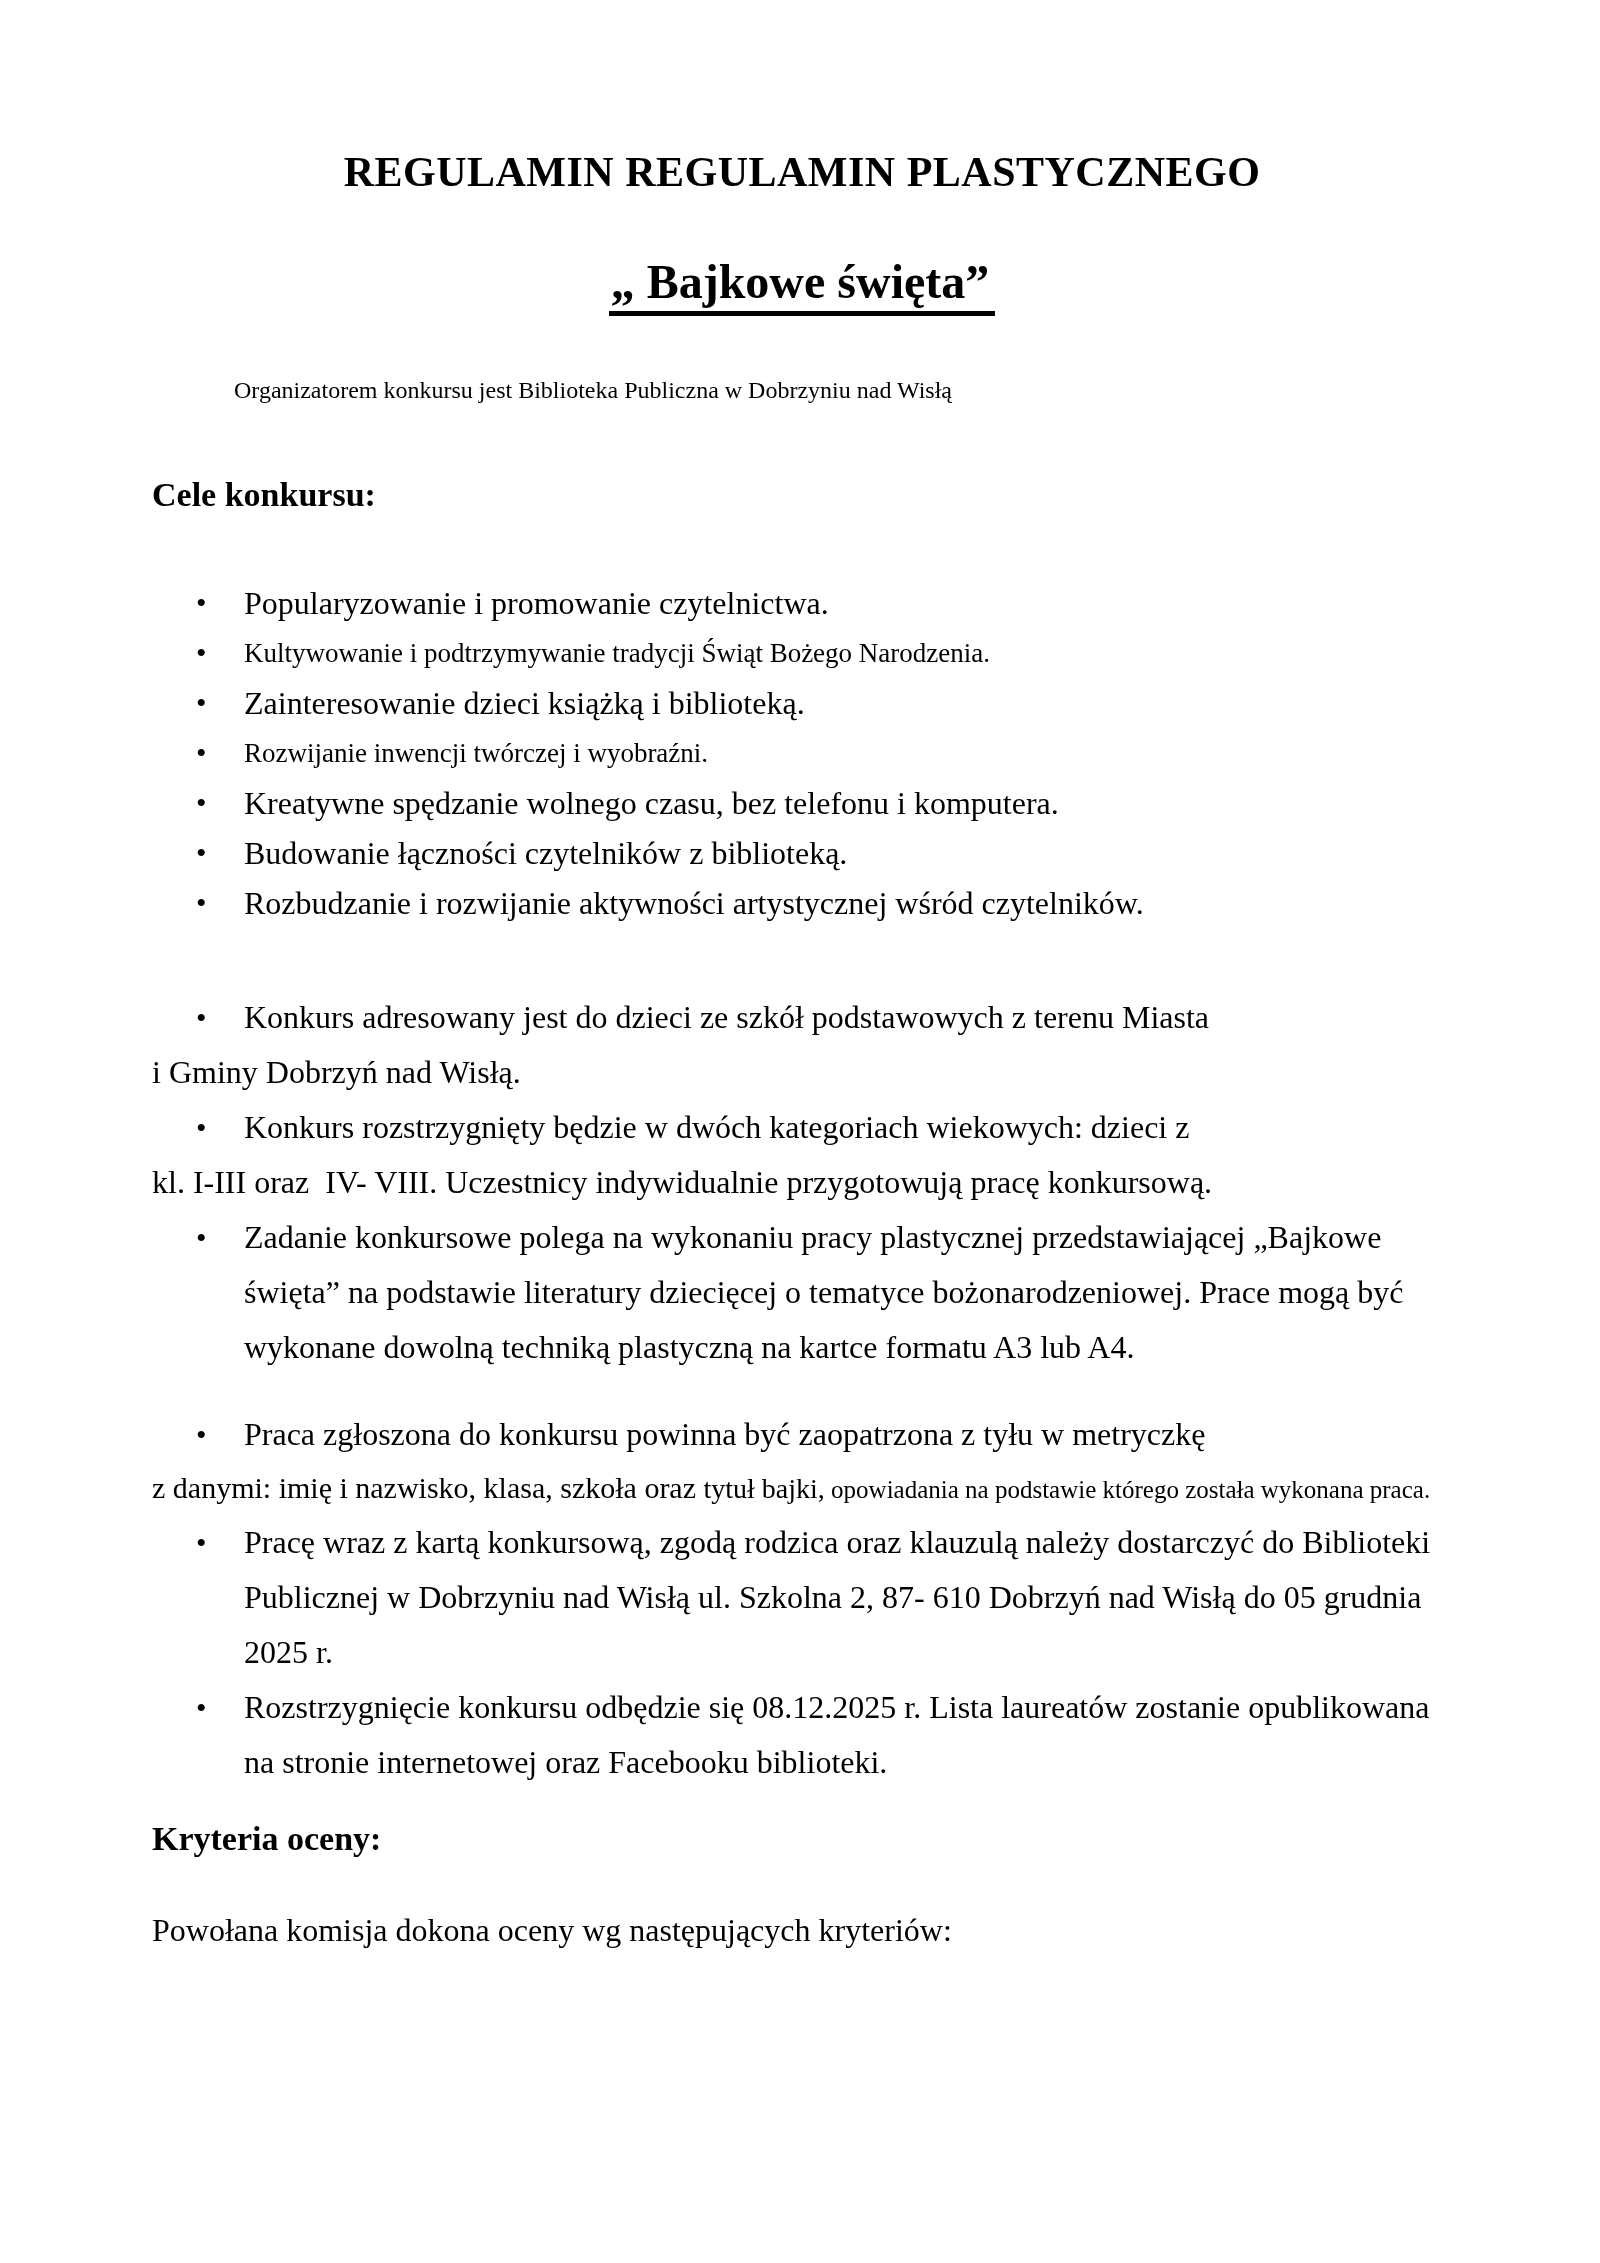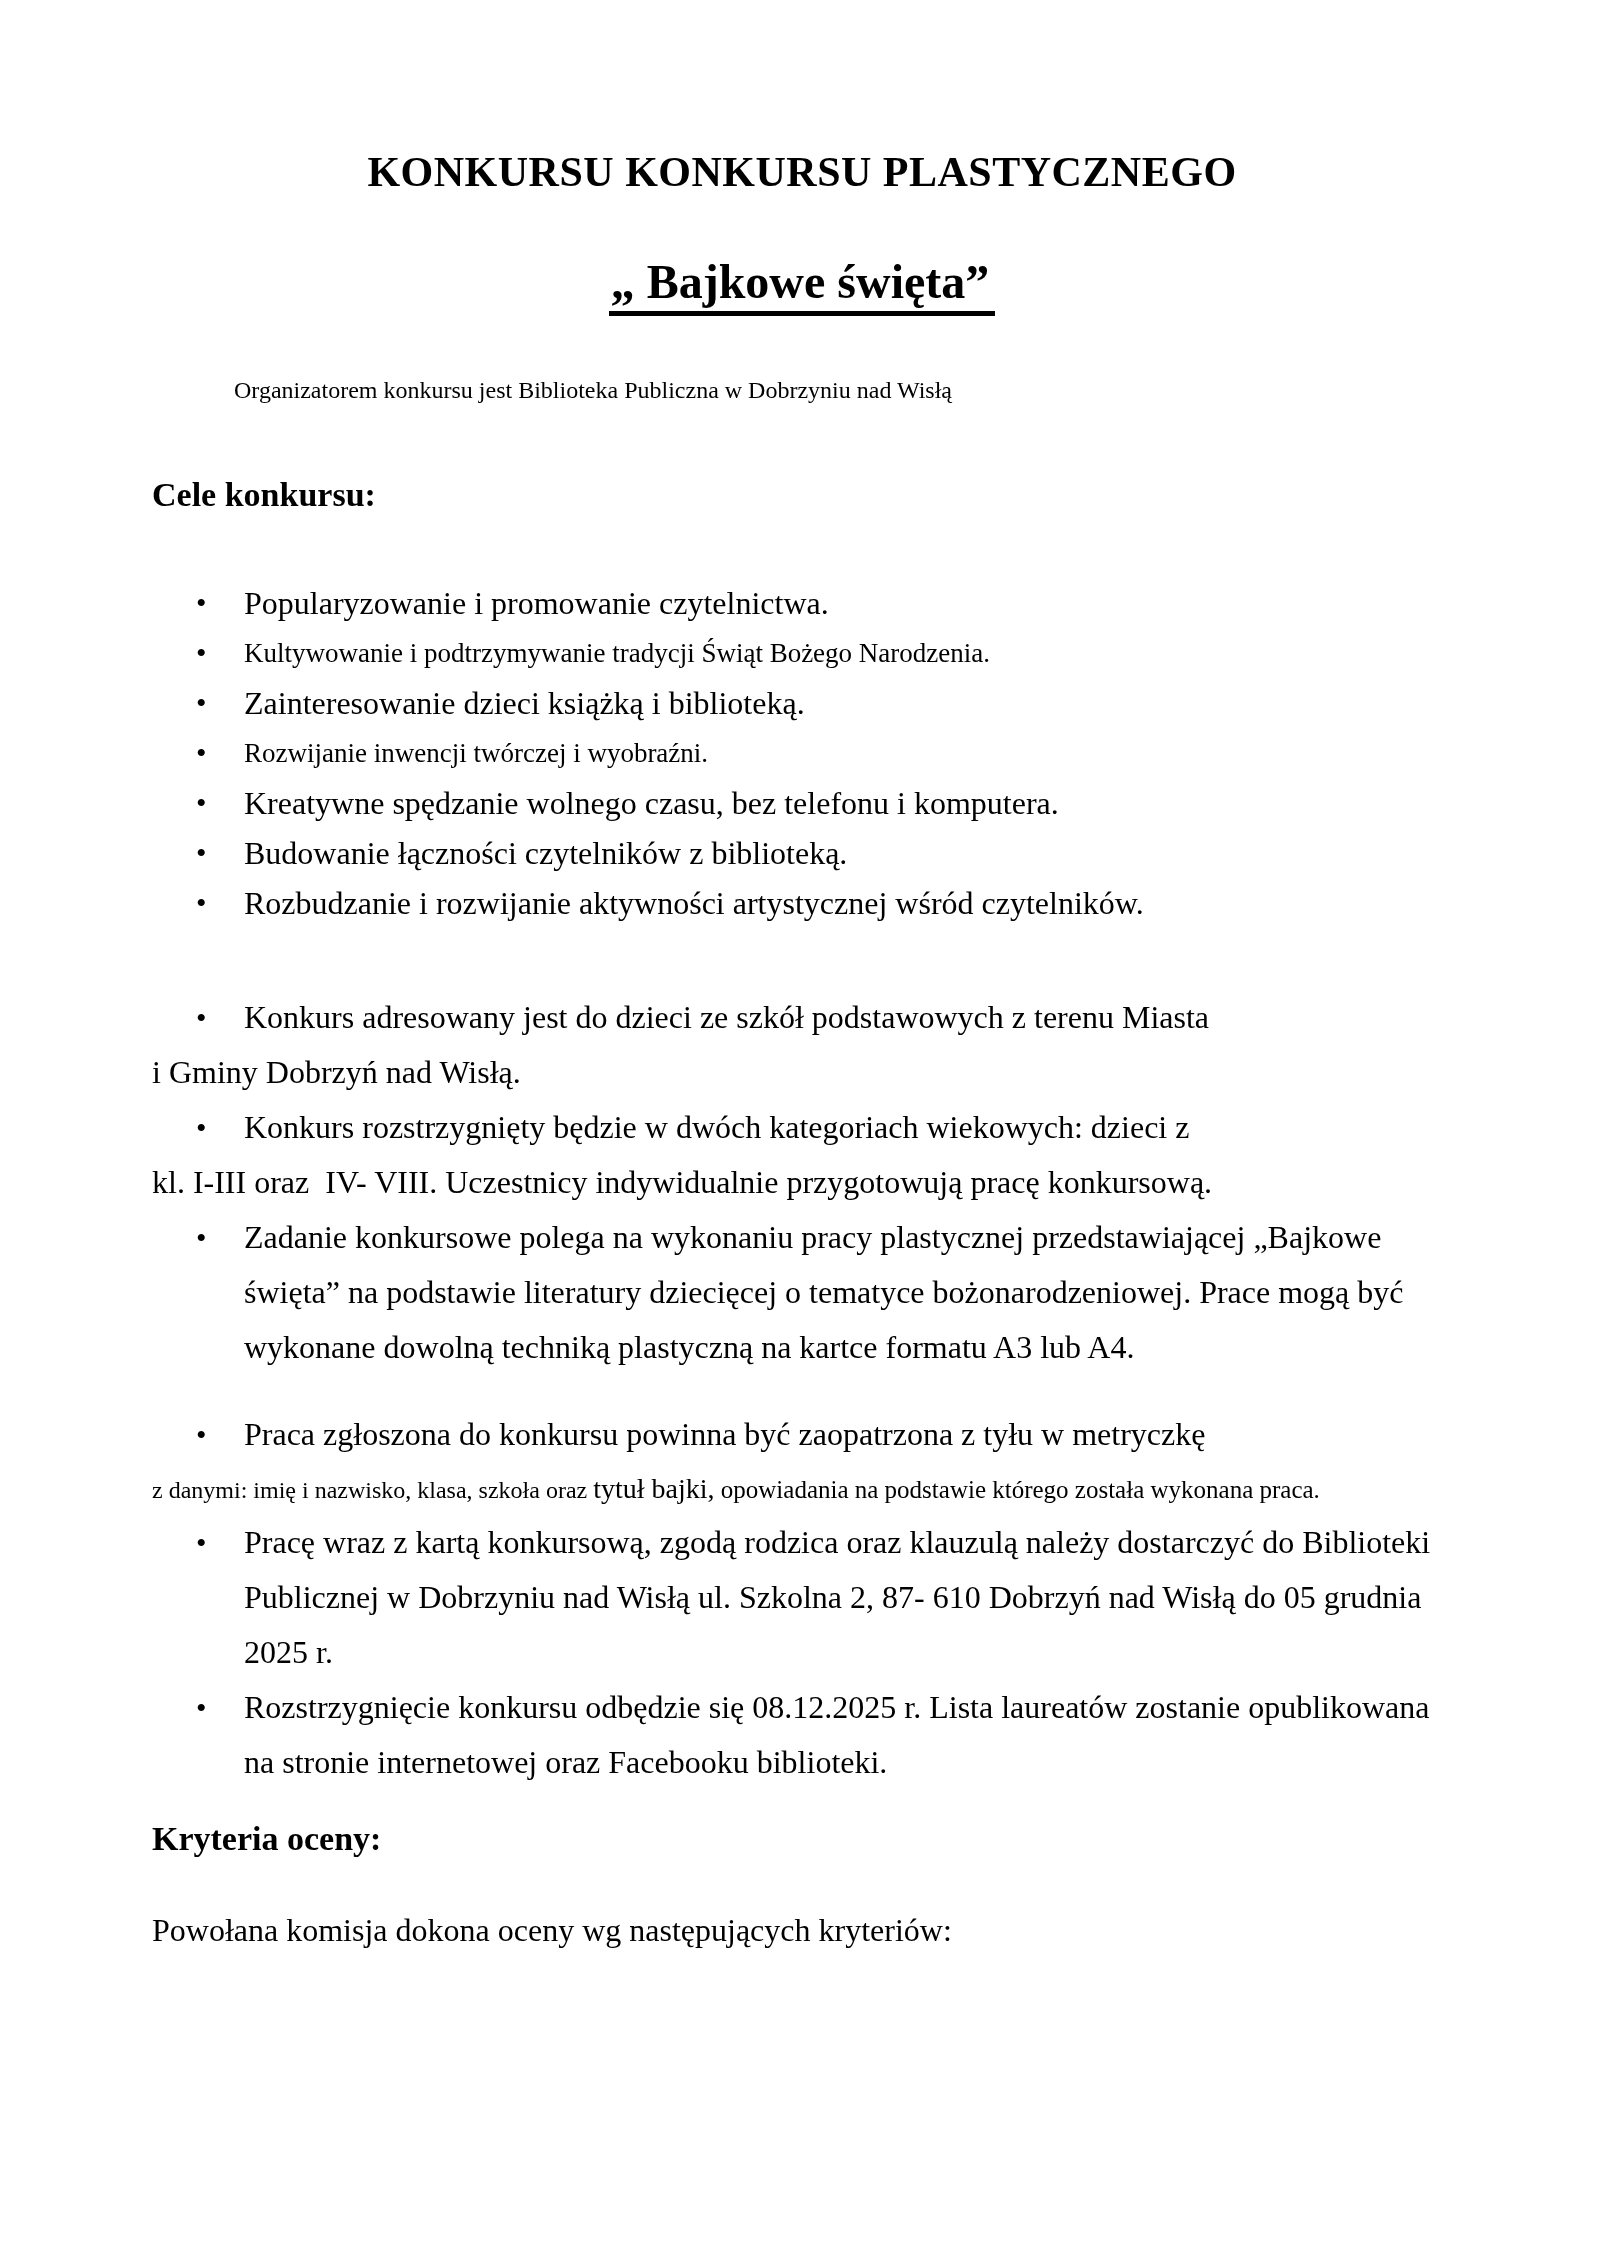--- a/index.html
+++ b/index.html
@@ -65,35 +65,35 @@
     top: 0;
     font-size: 30px;
   }
   .cont {
     margin: 0;
     font-size: 32px;
     line-height: 55px;
     white-space: pre-wrap;
   }
   .cont.mixed { line-height: 50px; }
-  .seg-n { font-size: 24px; }
+  .seg-n { font-size: 30px; }
   .seg-m { font-size: 28px; }
   .seg-s { font-size: 25px; }
   .criteria-intro {
     margin: 46px 0 0 0;
     font-size: 32px;
     line-height: 48px;
   }
 </style>
 </head>
 <body>
 
 <div class="page">
 
-  <h1 class="doc-title">KONKURSU KONKURSU PLASTYCZNEGO</h1>
+  <h1 class="doc-title">REGULAMIN REGULAMIN PLASTYCZNEGO</h1>
 
   <h2 class="doc-subtitle"><span class="underlined">„ Bajkowe święta”</span></h2>
 
   <p class="intro">Organizatorem konkursu jest Biblioteka Publiczna w Dobrzyniu nad Wisłą</p>
 
   <h3 class="sec-heading heading-goals">Cele konkursu:</h3>
 
   <div class="blist">
     <div class="item g-item">
       <span class="bullet">•</span>

